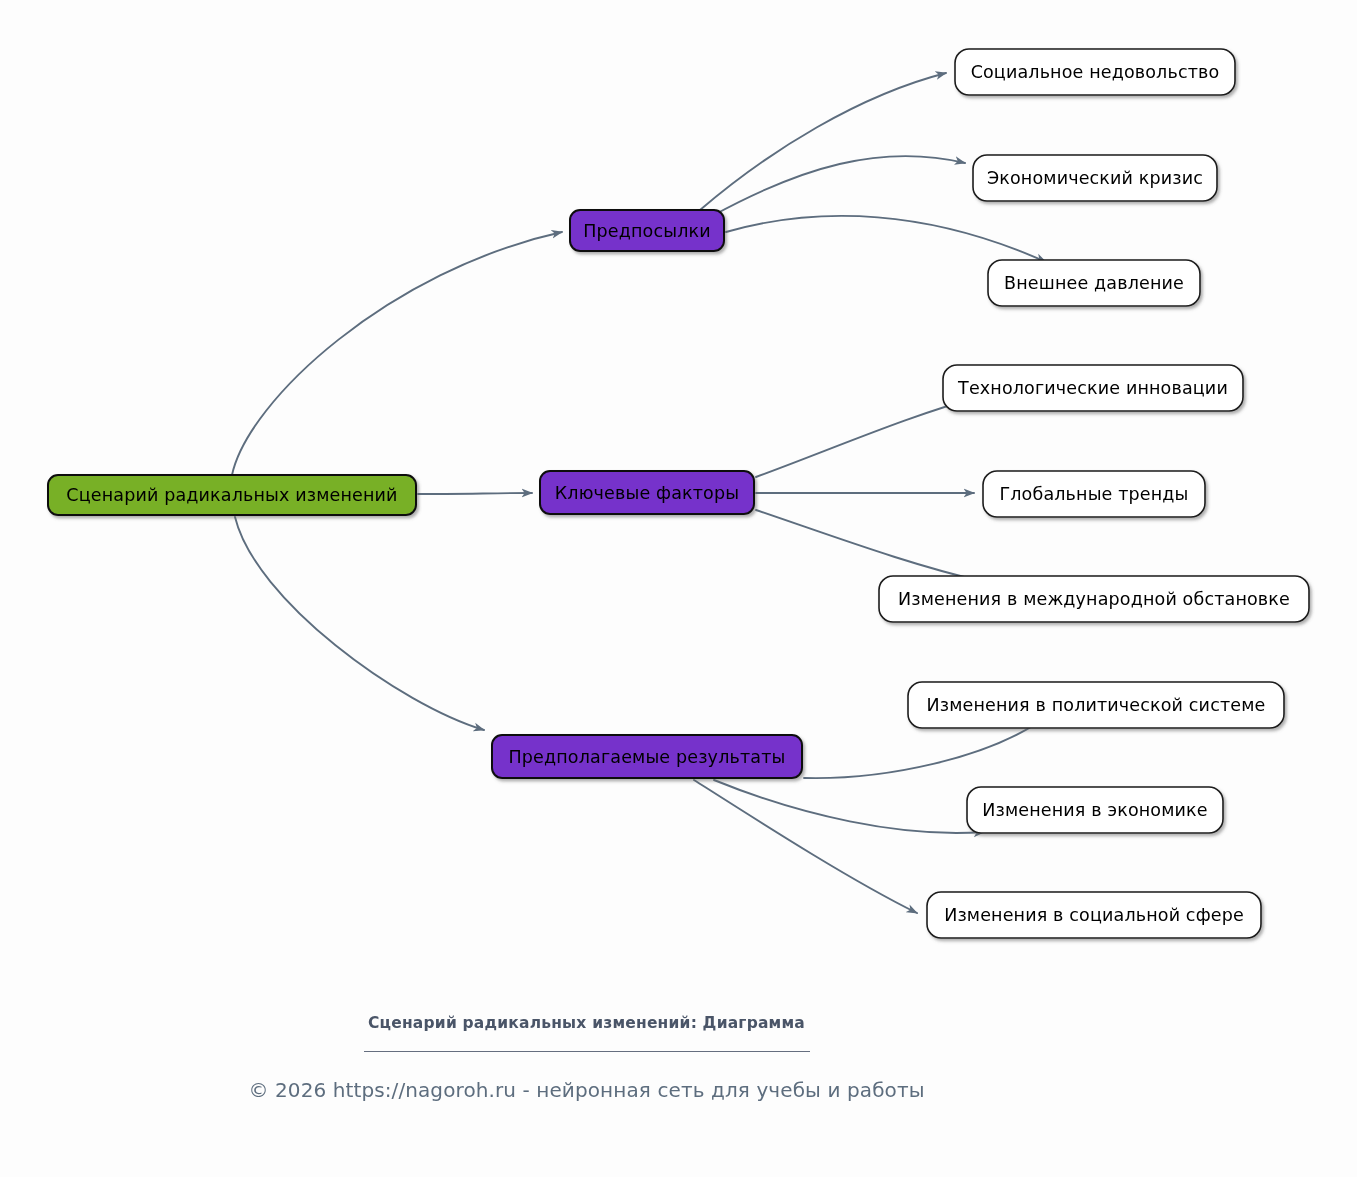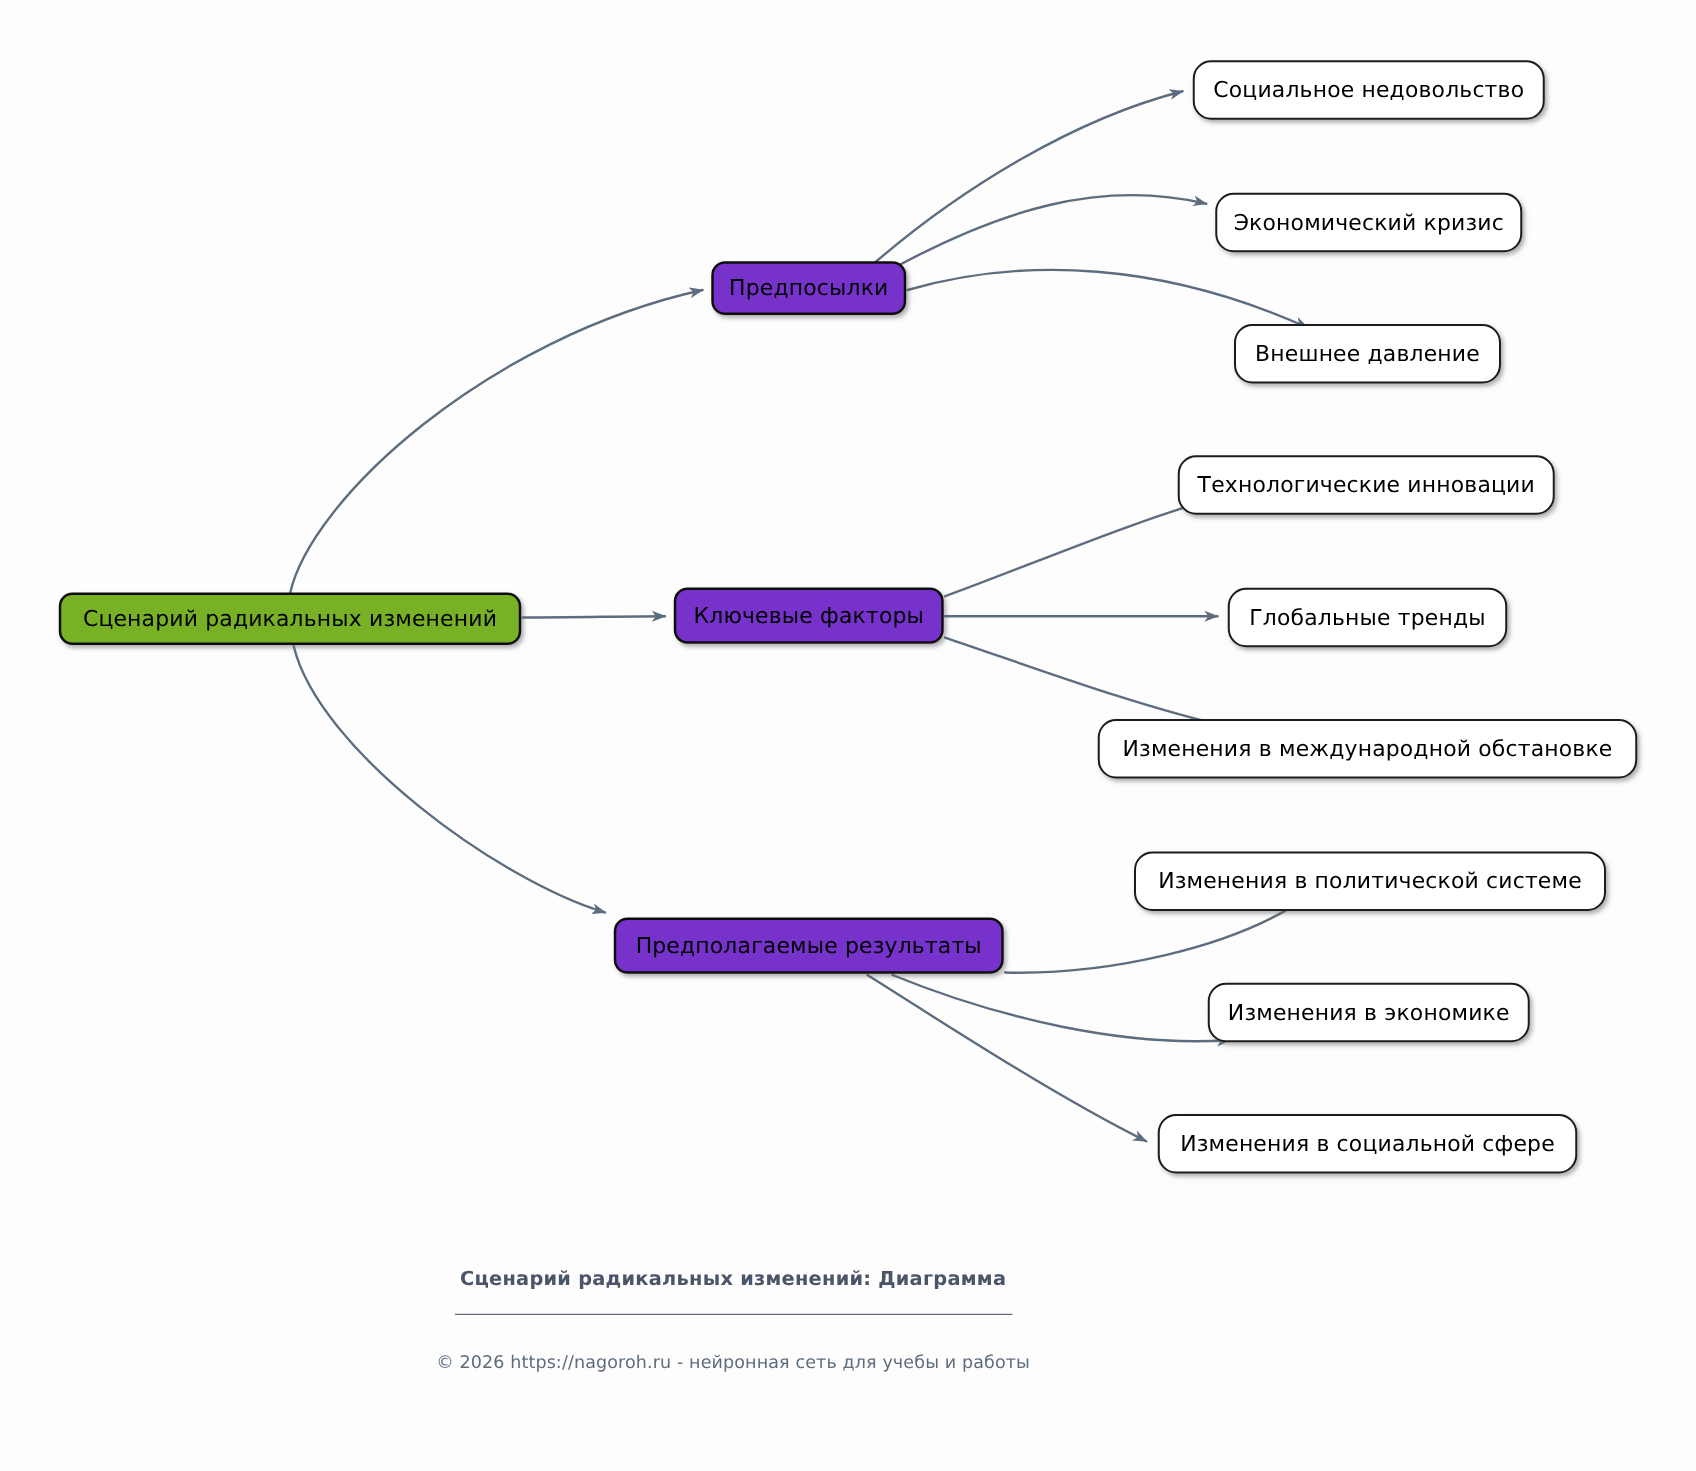--- a/index.html
+++ b/index.html
@@ -86,21 +86,21 @@
   }
   .footer-divider {
     width: 446px;
     height: 0;
     margin: 17px auto 0 auto;
     border-top: 1.5px solid #4a5568;
     opacity: 0.85;
   }
   .footer-copy {
     font-family: "DejaVu Sans", "Liberation Sans", sans-serif;
-    font-size: 14px;
+    font-size: 20px;
     color: #5d6d7e;
     margin: 0;
     padding: 26px 0 0 0;
     line-height: 24px;
     letter-spacing: 0.1px;
   }
 </style>
 </head>
 <body>
 

